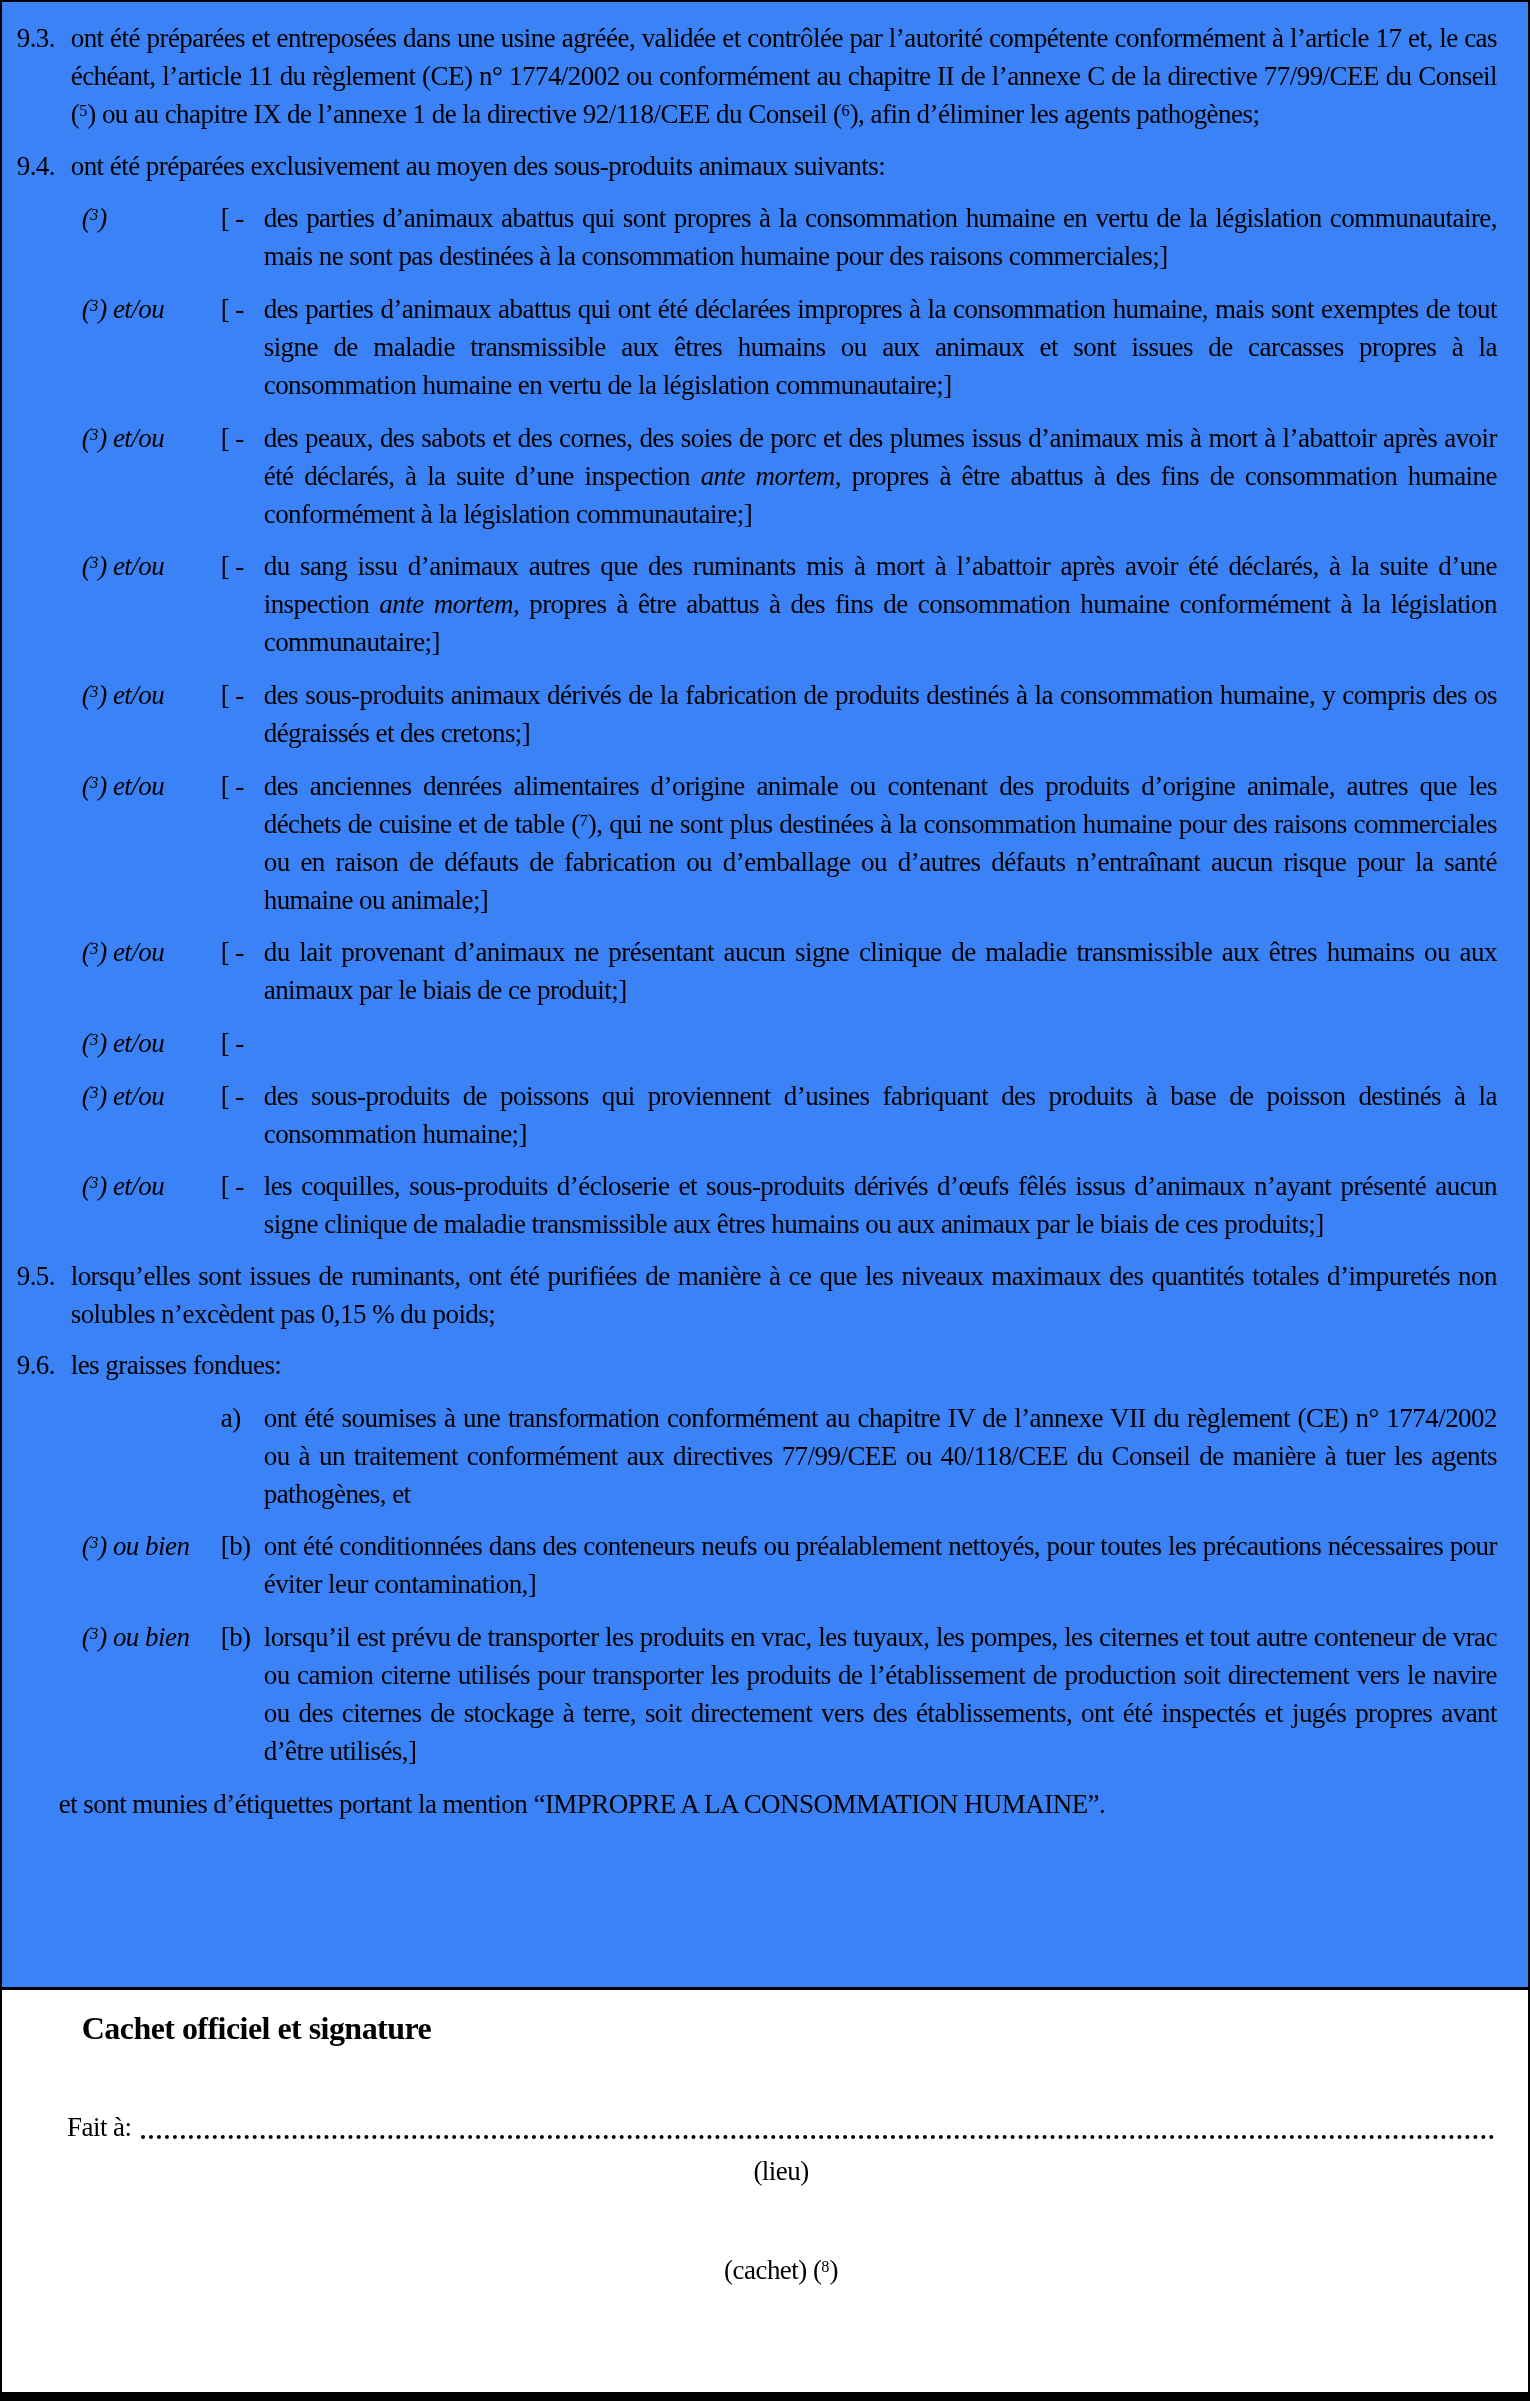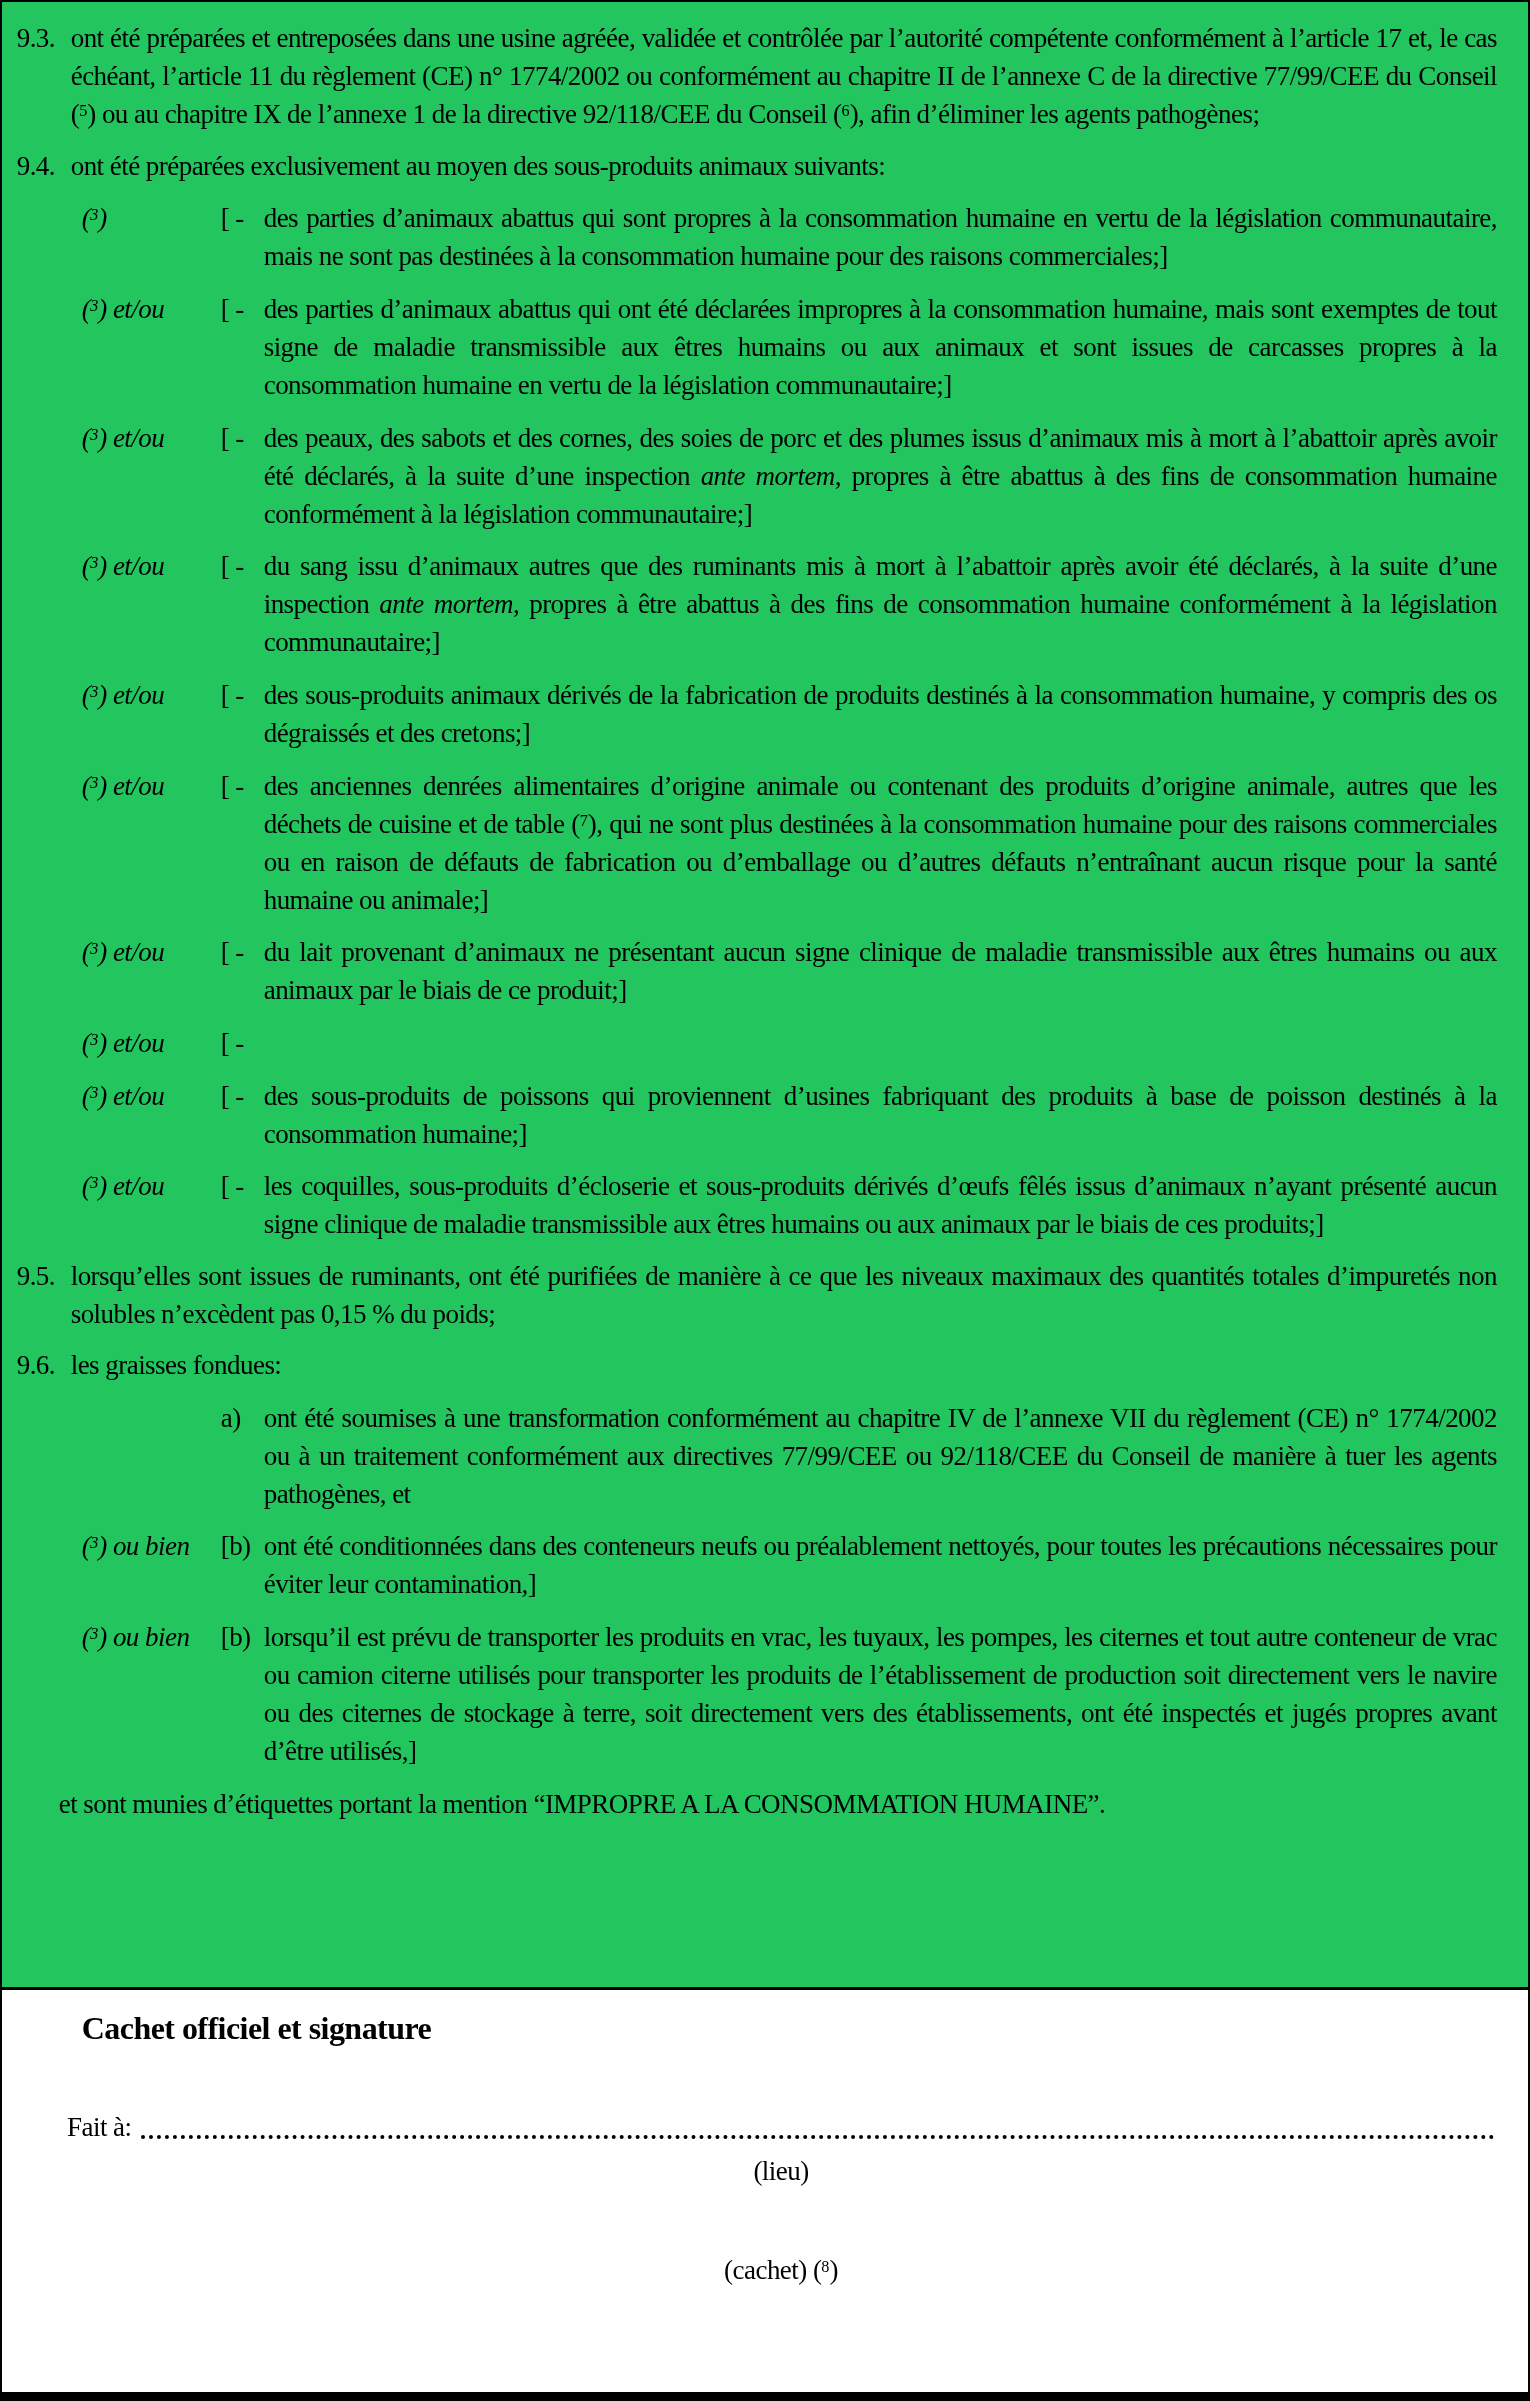--- a/index.html
+++ b/index.html
@@ -1,21 +1,21 @@
 <!DOCTYPE html>
 <html style="font-size:10.7px"><head>
 <meta charset="utf-8">
 <style>
   html,body{margin:0;padding:0;}
   body{
     width:1530px;height:2401px;position:relative;background:#ffffff;color:#000;
     font-family:"Liberation Serif","DejaVu Serif",serif;
   }
   .page{
-    position:absolute;inset:0;background:#22c55e;box-sizing:border-box;
+    position:absolute;inset:0;background:#3b82f6;box-sizing:border-box;
     border:2.7px solid #000;border-bottom-width:9.3px;overflow:hidden;
   }
   .content{
     padding:17.3px 31px 0 14.7px;font-size:27px;line-height:38px;letter-spacing:-0.02em;
   }
   .para{display:grid;grid-template-columns:54px 1fr;margin-top:13.3px;}
   .para.first{margin-top:0;}
   .num{white-space:nowrap;}
   .ptext{text-align:justify;}
   .item{display:grid;grid-template-columns:65px 139px 43px 1fr;margin-top:14.7px;}
@@ -128,21 +128,21 @@
 
     <div class="para">
       <span class="num">9.6.</span>
       <div class="ptext">les graisses fondues:</div>
     </div>
 
     <div class="item">
       <span class="icol"></span>
       <span class="marker"></span>
       <span class="bracket">a)</span>
-      <div class="itext">ont été soumises à une transformation conformément au chapitre IV de l’annexe VII du règlement (CE) n° 1774/2002 ou à un traitement conformément aux directives 77/99/CEE ou 92/118/CEE du Conseil de manière à tuer les agents pathogènes, et</div>
+      <div class="itext">ont été soumises à une transformation conformément au chapitre IV de l’annexe VII du règlement (CE) n° 1774/2002 ou à un traitement conformément aux directives 77/99/CEE ou 40/118/CEE du Conseil de manière à tuer les agents pathogènes, et</div>
     </div>
     <div class="item">
       <span class="icol"></span>
       <span class="marker">(<sup>3</sup>) ou bien</span>
       <span class="bracket">[b)</span>
       <div class="itext">ont été conditionnées dans des conteneurs neufs ou préalablement nettoyés, pour toutes les précautions nécessaires pour éviter leur contamination,]</div>
     </div>
     <div class="item">
       <span class="icol"></span>
       <span class="marker">(<sup>3</sup>) ou bien</span>

